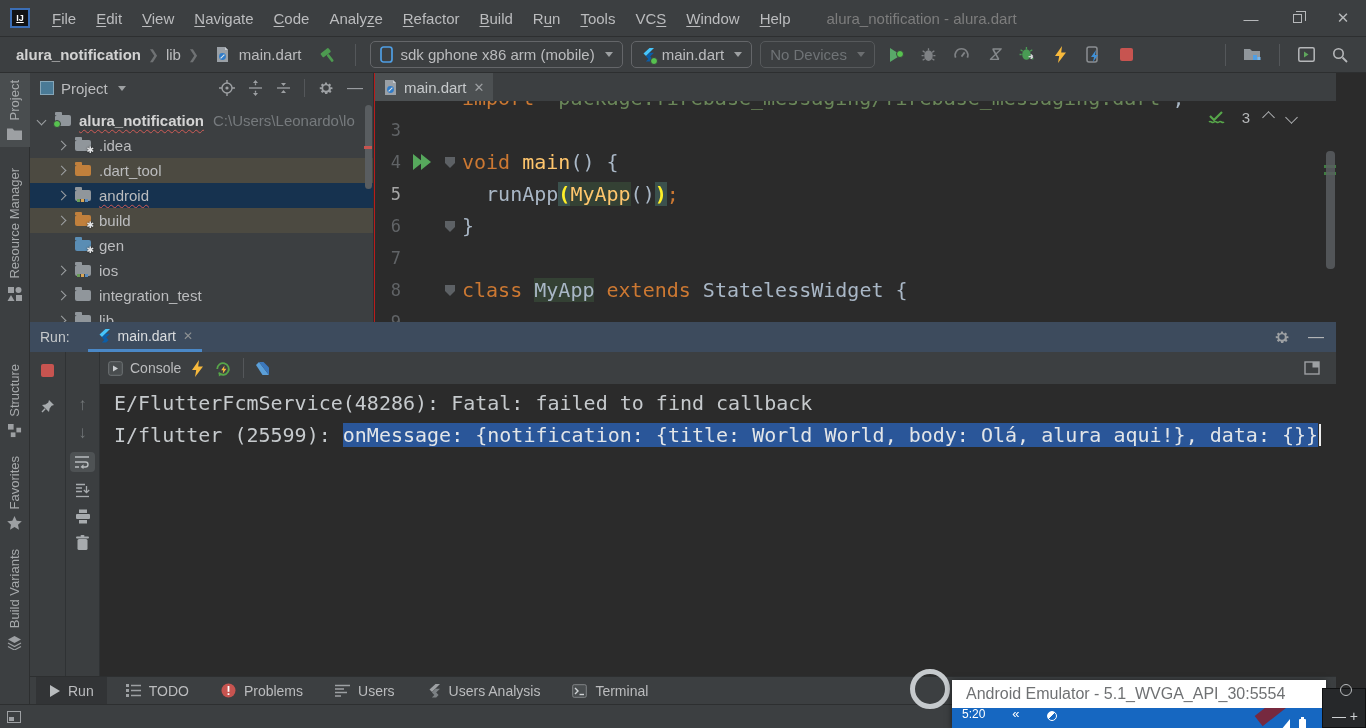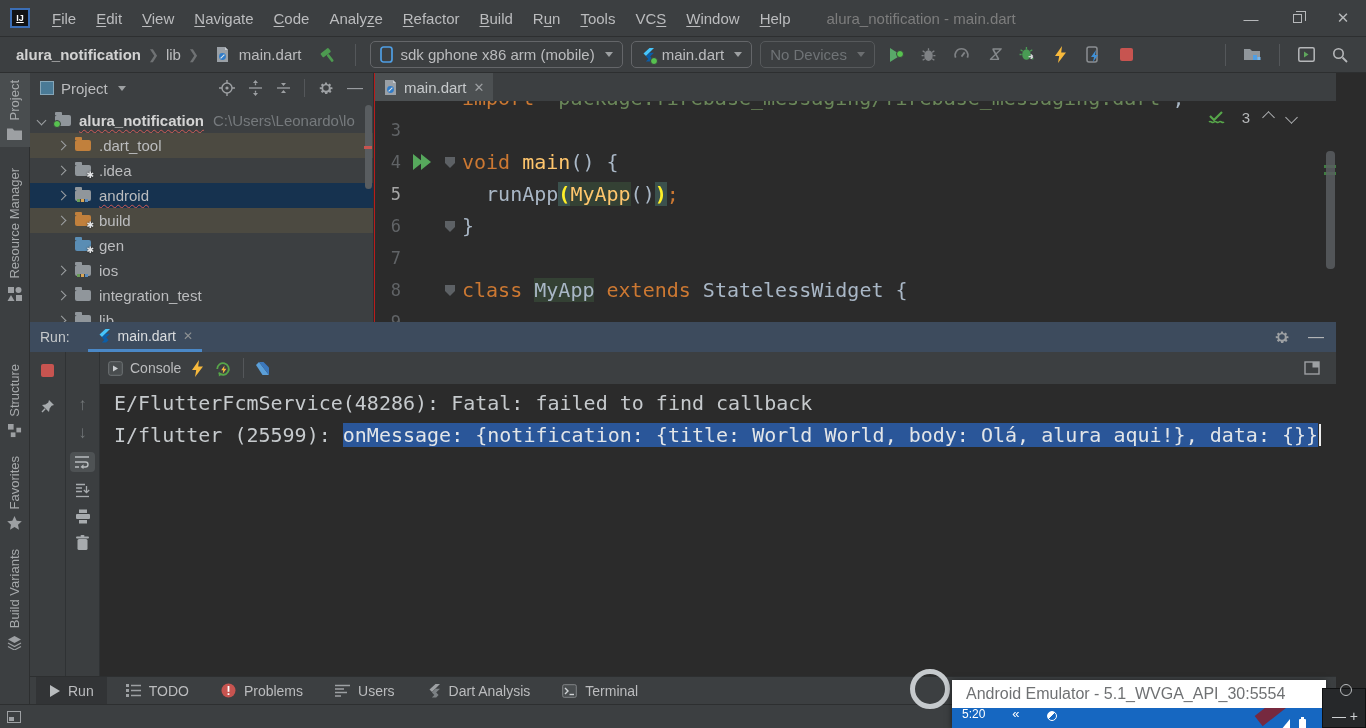--- a/index.html
+++ b/index.html
@@ -177,21 +177,21 @@
         <span class="menu-item"><u>C</u>ode</span>
         <span class="menu-item">Analy<u>z</u>e</span>
         <span class="menu-item"><u>R</u>efactor</span>
         <span class="menu-item"><u>B</u>uild</span>
         <span class="menu-item">R<u>u</u>n</span>
         <span class="menu-item"><u>T</u>ools</span>
         <span class="menu-item">VC<u>S</u></span>
         <span class="menu-item"><u>W</u>indow</span>
         <span class="menu-item"><u>H</u>elp</span>
       </nav>
-    <div class="wintitle">alura_notification - main.dart</div>
+    <div class="wintitle">alura_notification - alura.dart</div>
     <div class="winctrls">
       <div class="wc">—</div>
       <div class="wc">
           <i class="ic-restore"></i>
         </div>
       <div class="wc">✕</div>
     </div>
   </header>
 
   <div class="toolbar">
@@ -426,29 +426,29 @@
         <span class="pj-min">—</span>
       </div>
     </div>
     <div class="tree" id="tree">
         <div class="trow">
           <span class="chev down" style="margin-left: 8px;"></span>
           <span class="folder f-gray ov-dot"></span>
           <span class="tlabel t-root wavy">alura_notification</span>
           <span class="t-path">C:\Users\Leonardo\lo</span>
         </div>
+        <div class="trow">
+          <span class="chev right" style="margin-left: 28px;"></span>
+          <span class="folder f-gray ov-gear"></span>
+          <span class="tlabel">.idea</span>
+        </div>
         <div class="trow row-excluded">
           <span class="chev right" style="margin-left: 28px;"></span>
           <span class="folder f-orange"></span>
           <span class="tlabel">.dart_tool</span>
-        </div>
-        <div class="trow">
-          <span class="chev right" style="margin-left: 28px;"></span>
-          <span class="folder f-gray ov-gear"></span>
-          <span class="tlabel">.idea</span>
         </div>
         <div class="trow row-selected">
           <span class="chev right" style="margin-left: 28px;"></span>
           <span class="folder f-gray ov-mods"></span>
           <span class="tlabel wavy">android</span>
         </div>
         <div class="trow row-excluded">
           <span class="chev right" style="margin-left: 28px;"></span>
           <span class="folder f-orange ov-gear"></span>
           <span class="tlabel">build</span>
@@ -671,21 +671,21 @@
         </span>
         <span>Users</span>
       </div>
       <div class="bb-tab">
         <span>
           <svg width="14" height="14" viewBox="0 0 14 14">
             <path d="M8.5 0H13L5 8 2.5 5.5z" fill="#9da0a3"></path>
             <path d="M13 4.8H8.7L4.9 8.6l2.4 2.4-2.4 2.4h4.3l2.4-2.4-2.4-2.4z" fill="#7c8184"></path>
           </svg>
         </span>
-        <span>Dart Analysis</span>
+        <span>Users Analysis</span>
       </div>
       <div class="bb-tab">
         <span>
           <svg width="15" height="14" viewBox="0 0 15 14">
             <rect x="0.7" y="0.7" width="13.6" height="12.6" rx="1.5" fill="#494d4f" stroke="#808486" stroke-width="1"></rect>
             <path d="M3 4l3 3-3 3" fill="none" stroke="#d2d5d7" stroke-width="1.4"></path>
             <path d="M7.5 10.5H12" stroke="#d2d5d7" stroke-width="1.4"></path>
           </svg>
         </span>
         <span>Terminal</span>

